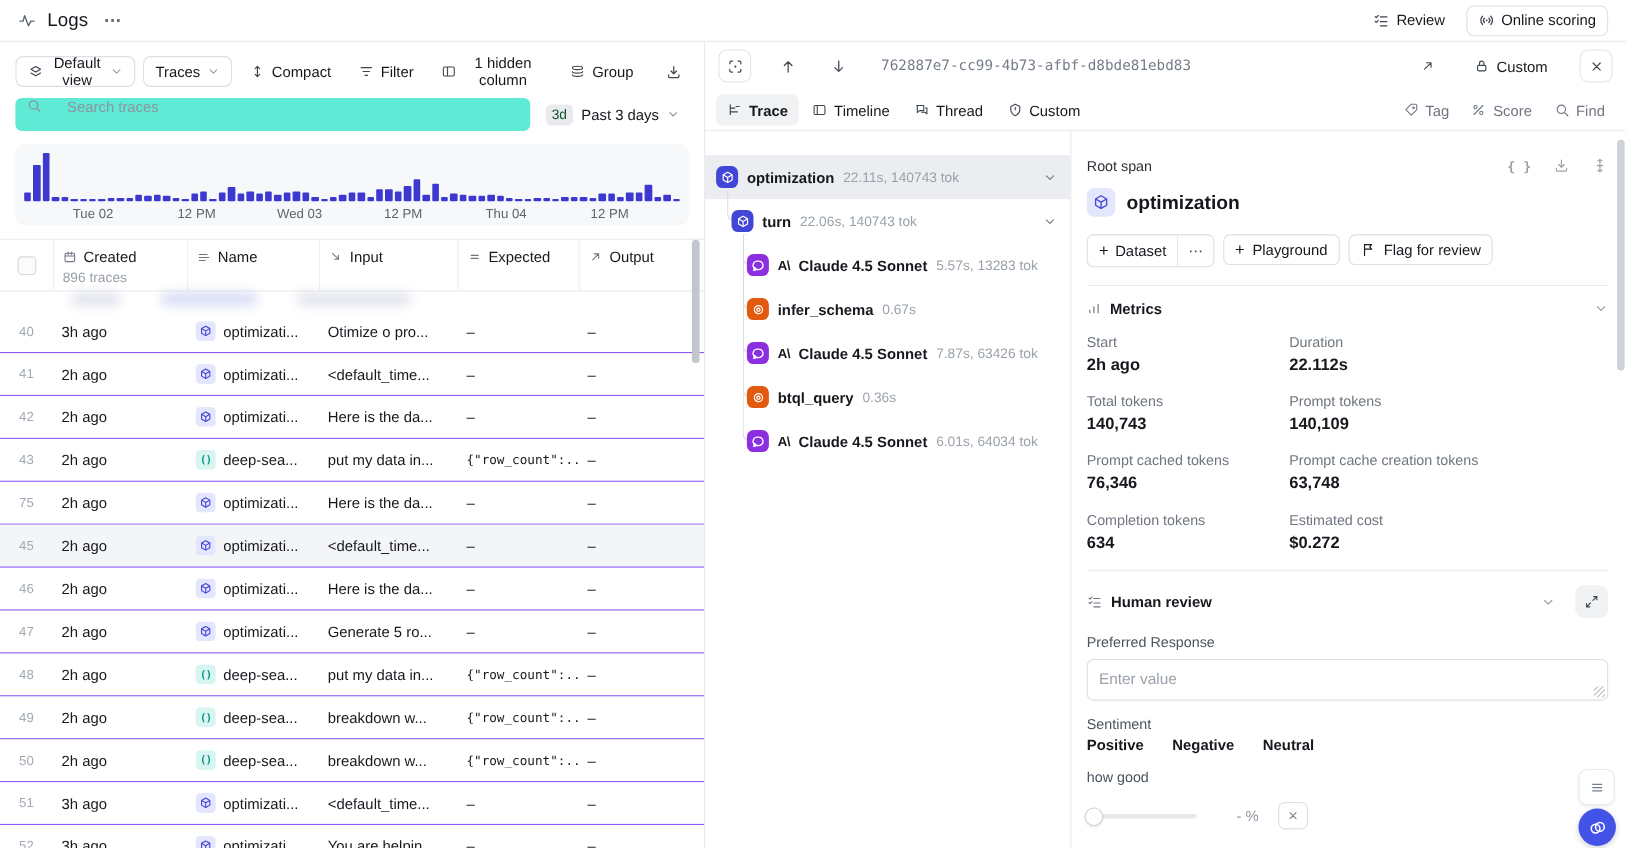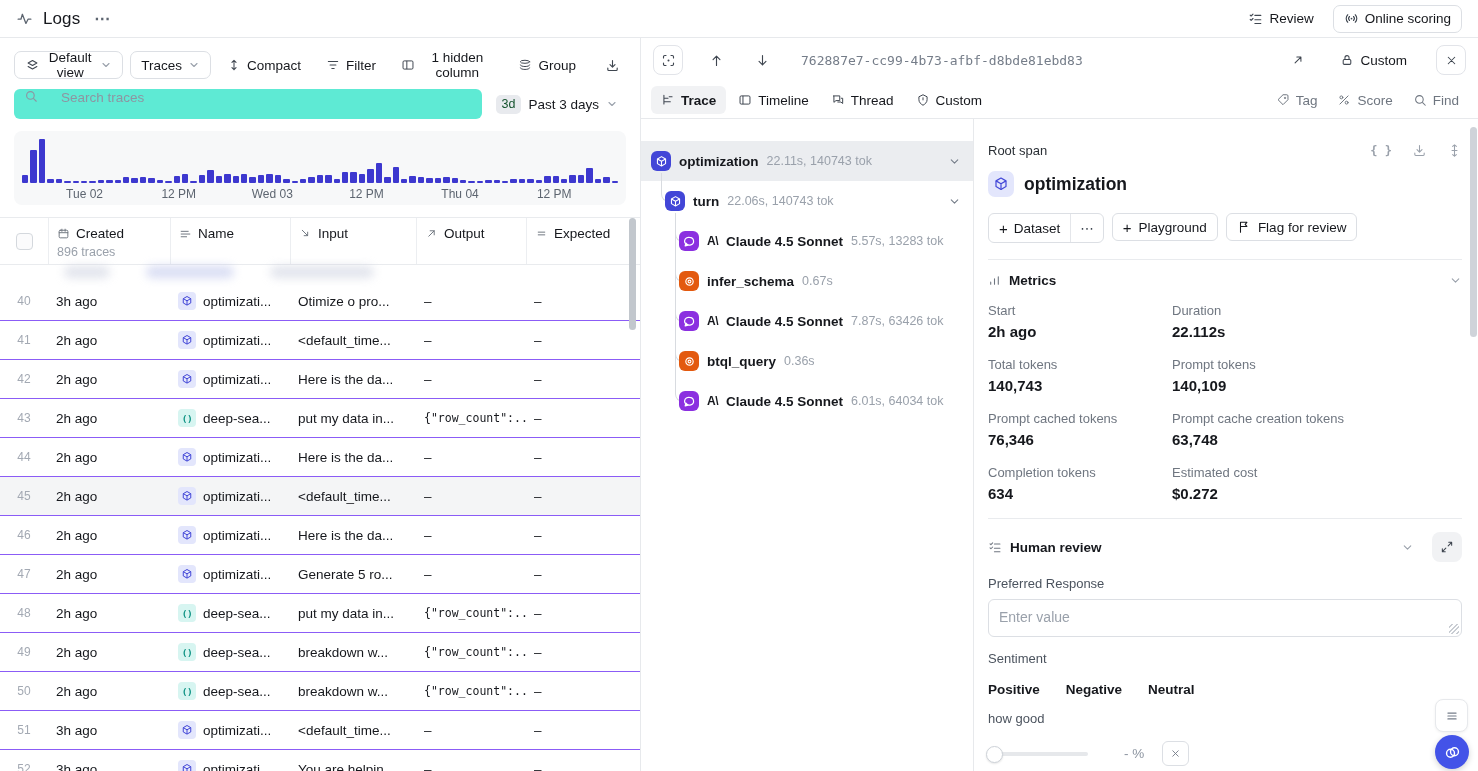--- a/index.html
+++ b/index.html
@@ -107,21 +107,21 @@
   .ml{color:#6f7680;font-size:13px}
   .mv{font-weight:600;font-size:15px;margin-top:5px}
   .expbtn{width:30px;height:30px;border-radius:8px;background:#f1f2f4;display:inline-flex;align-items:center;justify-content:center;color:#3f4650;margin-left:10px;cursor:pointer;border:0}
   .flabel{color:#4b535e;font-size:13px;margin-top:14px}
   .prefwrap{position:relative;margin-top:8px}
   .pref{width:100%;box-sizing:border-box;height:38px;border:1px solid #dcdfe4;border-radius:6px;padding:9px 10px;
         font:inherit;font-size:14px;color:#16181d;resize:none;outline:none;display:block;background:#fff}
   .pref::placeholder{color:#9aa1ab}
   .grip{position:absolute;right:3px;bottom:3px;width:10px;height:10px;
         background:repeating-linear-gradient(135deg,transparent 0 2px,#c9cdd3 2px 3.2px);pointer-events:none}
-  .sentrow{display:flex;gap:26px;margin-top:16px}
+  .sentrow{display:flex;gap:26px;margin-top:4px}
   .sopt{font-weight:600;font-size:13.5px;background:none;border:0;padding:0;cursor:pointer;font-family:inherit;color:#16181d}
   .sliderrow{display:flex;align-items:center;margin-top:15px}
   .track{width:100px;height:4px;background:#e6e8eb;border-radius:2px;position:relative;cursor:pointer}
   .thumb{position:absolute;left:-2px;top:-6px;width:15px;height:15px;background:#fff;border:1px solid #cdd2d8;border-radius:50%;box-shadow:0 1px 2px rgba(0,0,0,.1)}
   .pctval{color:#8d95a1;margin-left:36px;font-size:13.5px}
   .clearbtn{width:27px;height:25px;border:1px solid #dcdfe4;border-radius:6px;color:#757d89;display:inline-flex;align-items:center;justify-content:center;margin-left:18px;background:#fff;cursor:pointer}
   .menu-fab{position:absolute;right:10px;top:580px;width:31px;height:31px;border:1px solid #e7e9ec;border-radius:8px;background:#fff;
             box-shadow:0 1px 3px rgba(0,0,0,.06);display:flex;align-items:center;justify-content:center;color:#757d89;cursor:pointer}
   .bt-fab{position:absolute;right:9px;top:616px;width:34px;height:34px;border-radius:50%;display:flex;align-items:center;justify-content:center;cursor:pointer;box-shadow:0 2px 6px rgba(0,0,0,.18)}
   .rscroll{position:absolute;right:1px;top:8px;width:7px;height:210px;background:#cfd3d9;border-radius:4px}
@@ -365,35 +365,35 @@
                 <svg width="13" height="13" viewBox="0 0 24 24" fill="none" stroke="currentColor" stroke-width="1.8" stroke-linecap="round" stroke-linejoin="round">
                   <path d="M6 6l10 10M16 9.5V16H9.5"></path>
                 </svg>
               </span>
           <span>Input</span>
         </div>
       </div>
       <div class="th">
         <div class="hrow">
           <span class="ic hico">
-                <svg width="13" height="13" viewBox="0 0 24 24" fill="none" stroke="currentColor" stroke-width="1.8" stroke-linecap="round" stroke-linejoin="round">
-                  <path d="M7 17L17 7M9.5 7H17v7.5"></path>
-                </svg>
-              </span>
-          <span>Output</span>
+                <svg width="13" height="13" viewBox="0 0 24 24" fill="none" stroke="currentColor" stroke-width="1.8" stroke-linecap="round">
+                  <path d="M6 9.5h12M6 14.5h12"></path>
+                </svg>
+              </span>
+          <span>Expected</span>
         </div>
       </div>
       <div class="th">
         <div class="hrow">
           <span class="ic hico">
-                <svg width="13" height="13" viewBox="0 0 24 24" fill="none" stroke="currentColor" stroke-width="1.8" stroke-linecap="round">
-                  <path d="M6 9.5h12M6 14.5h12"></path>
-                </svg>
-              </span>
-          <span>Expected</span>
+                <svg width="13" height="13" viewBox="0 0 24 24" fill="none" stroke="currentColor" stroke-width="1.8" stroke-linecap="round" stroke-linejoin="round">
+                  <path d="M7 17L17 7M9.5 7H17v7.5"></path>
+                </svg>
+              </span>
+          <span>Output</span>
         </div>
       </div>
     </div>
 
     <div class="blurrow">
       <span class="blob b1"></span>
           <span class="blob b2"></span>
           <span class="blob b3"></span>
     </div>
 
@@ -451,21 +451,21 @@
             <div class="c">2h ago</div>
             <div class="c c-name">
               <span class="mini-ic code">()</span>
               <span>deep-sea...</span>
             </div>
             <div class="c">put my data in...</div>
             <div class="c mono">{"row_count":...</div>
             <div class="c">–</div>
           </div>
           <div class="trow">
-            <div class="c-num">44</div>
+            <div class="c-num">75</div>
             <div class="c">2h ago</div>
             <div class="c c-name">
               <span class="mini-ic fn">
                 <svg width="12" height="12" viewBox="0 0 24 24" fill="none" stroke="currentColor" stroke-width="2" stroke-linejoin="round">
                   <path d="M12 3l7.5 4.3v8.6L12 20.2l-7.5-4.3V7.3L12 3z"></path>
                   <path d="M4.5 7.3L12 11.6l7.5-4.3M12 11.6v8.6"></path>
                 </svg>
               </span>
               <span>optimizati...</span>
             </div>

